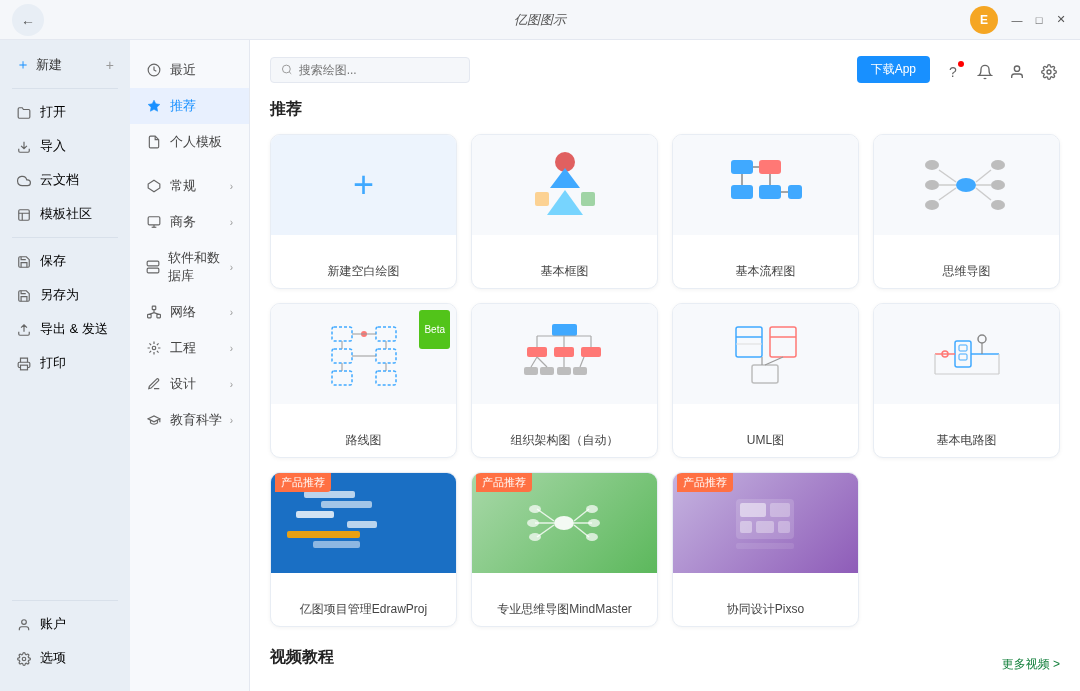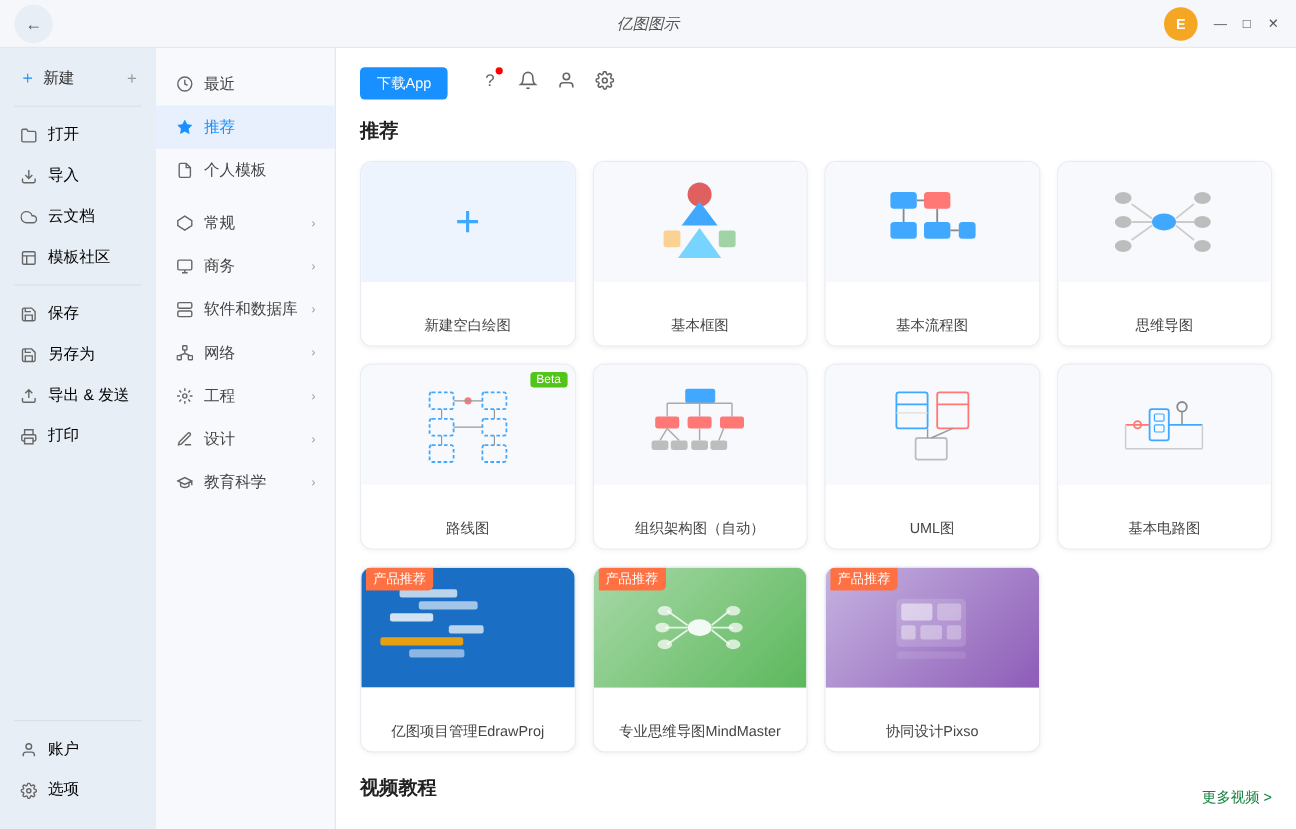--- a/index.html
+++ b/index.html
@@ -112,21 +112,21 @@
       gap: 6px;
     }
     .divider { height: 1px; background: #d8e0ea; margin: 6px 12px; }
     .left-sidebar-bottom {
       margin-top: auto;
       padding-bottom: 8px;
     }
 
     
     .category-sidebar {
-      width: 150px;
+      width: 120px;
       background: #f7f9fc;
       padding: 12px 0;
       flex-shrink: 0;
       border-right: 1px solid #e4e8f0;
       overflow-y: auto;
     }
     .cat-item {
       display: flex;
       align-items: center;
       justify-content: space-between;
@@ -182,22 +182,22 @@
     .search-bar input {
       border: none;
       background: transparent;
       font-size: 12px;
       color: #999;
       outline: none;
       width: 100%;
     }
     .toolbar-right {
       display: flex;
-      align-items: flex-start;
-      gap: 24px;
+      align-items: flex-end;
+      gap: 12px;
     }
     .download-btn {
       background: #1890ff;
       color: white;
       font-size: 12px;
       padding: 5px 14px;
       border-radius: 4px;
       cursor: pointer;
       border: none;
     }
@@ -257,21 +257,21 @@
       padding: 8px 6px;
       margin-top: 20px;
     }
     .badge-beta {
       position: absolute;
       top: 6px;
       right: 6px;
       background: #52c41a;
       color: white;
       font-size: 10px;
-      padding: 1px 5px;
+      padding: 14px 5px;
       border-radius: 3px;
       text-align: center;
     }
     .badge-product {
       position: absolute;
       top: 0;
       left: 4px;
       background: #ff7043;
       color: white;
       font-size: 11px;
@@ -588,20 +588,27 @@
         </div>
         <span>教育科学</span>
       </div>
       <span class="chevron">›</span>
     </div>
   </div>
 
   <div class="main-content">
 
     <div class="main-toolbar">
+      <div class="search-bar">
+        <svg width="13" height="13" viewBox="0 0 24 24" fill="none" stroke="#999" stroke-width="2">
+            <circle cx="11" cy="11" r="8"></circle>
+            <line x1="21" y1="21" x2="16.65" y2="16.65"></line>
+          </svg>
+        <input type="text" placeholder="搜索绘图..." style="">
+      </div>
       <div class="toolbar-right">
         <button class="download-btn">下载App</button>
         <div class="toolbar-icons">
           <div class="toolbar-icon notif-dot" style="font-size:14px;color:#666;">?</div>
           <div class="toolbar-icon">
             <svg width="16" height="16" viewBox="0 0 24 24" fill="none" stroke="#666" stroke-width="2">
                 <path d="M18 8A6 6 0 006 8c0 7-3 9-3 9h18s-3-2-3-9M13.73 21a2 2 0 01-3.46 0"></path>
               </svg>
           </div>
           <div class="toolbar-icon">

